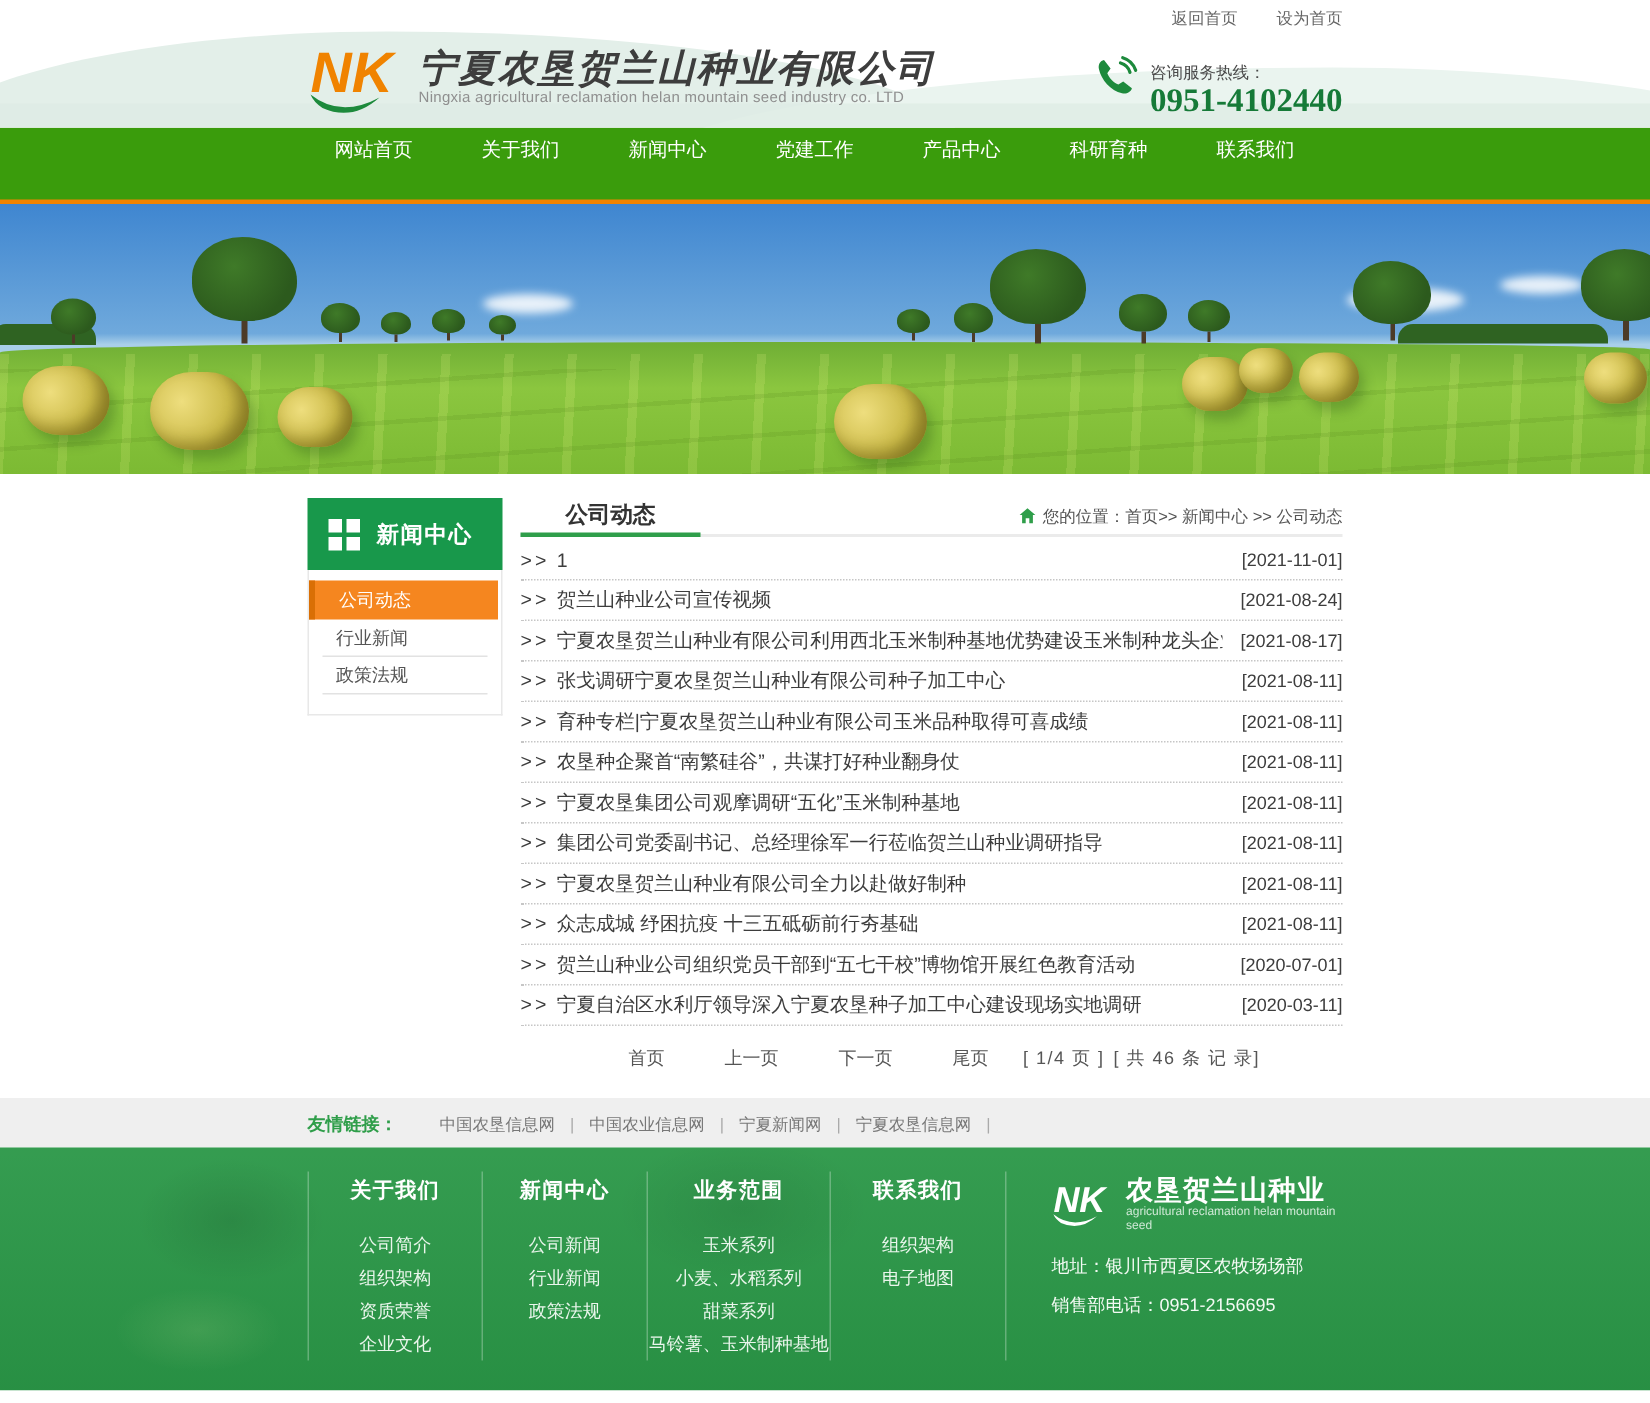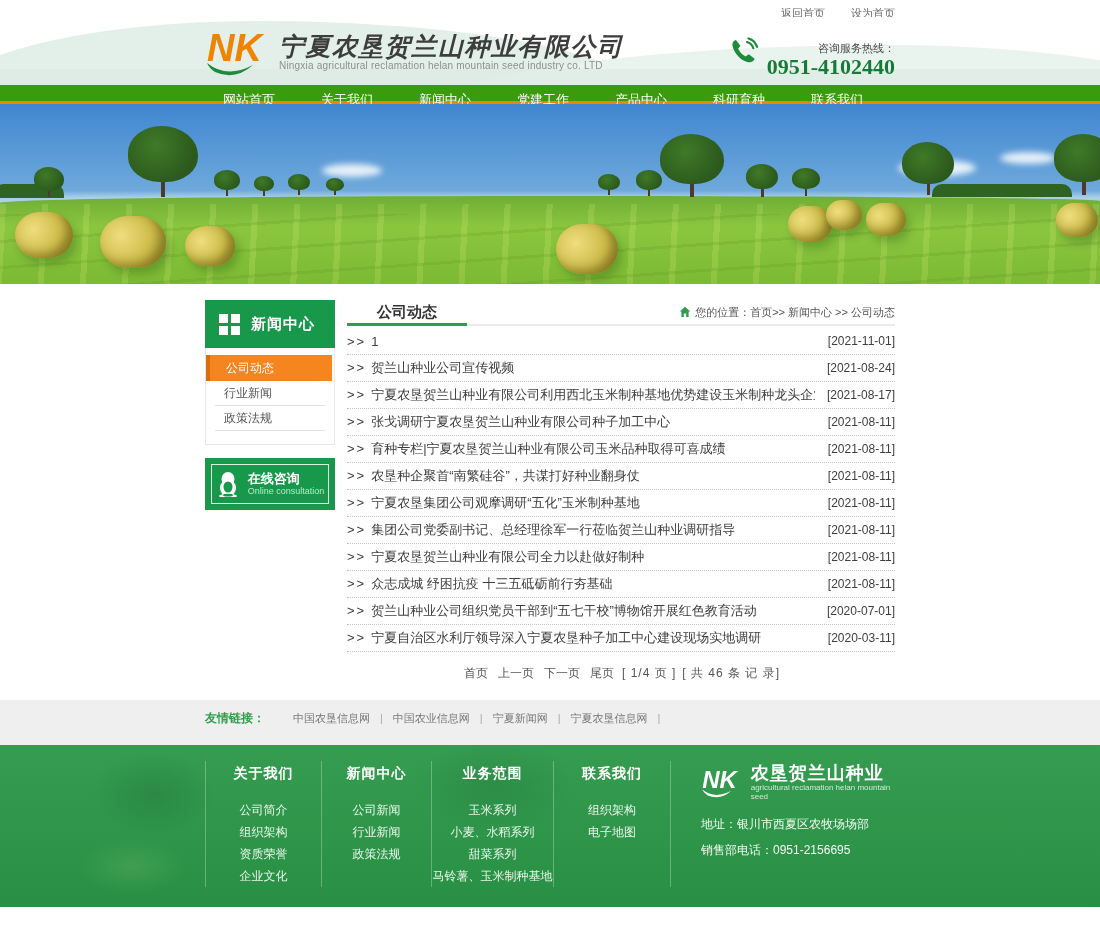--- a/index.html
+++ b/index.html
@@ -16,27 +16,27 @@
   .header { position:relative; height:68px; overflow:hidden; background:#fff; }
   .header .wave1 { position:absolute; left:-60px; bottom:-26px; width:700px; height:90px; background:#e3efe9; border-radius:50% 60% 0 0 / 100% 90% 0 0; }
   .header .wave2 { position:absolute; right:-140px; bottom:-40px; width:820px; height:80px; background:#eaf4ef; border-radius:60% 45% 0 0 / 95% 100% 0 0; }
   .header .wave3 { position:absolute; left:0; bottom:0; width:1100px; height:16px; background:#ddebe4; opacity:.7; }
   .header .container { height:68px; display:flex; align-items:center; }
   .logo { display:flex; align-items:flex-start; margin-right:8px; position:relative; z-index:2; }
   .brandname { position:relative; z-index:2; }
   .brandname .cn { font-size:25px; font-weight:bold; color:#3d3d3d; letter-spacing:1.5px; line-height:28px;font-style:italic; }
   .brandname .en { font-size:10px; color:#8f8f8f; letter-spacing:.2px; }
   .hotline { margin-left:auto; position:relative; z-index:2; display:flex; align-items:center; }
-  .hotline .txt { text-align:right;margin-top:16px; }
+  .hotline .txt { text-align:left;margin-top:16px; }
   .hotline .label { font-size:11px; color:#4a4a4a; }
   .hotline .num { font-family:"Liberation Serif","DejaVu Serif",serif; font-size:22px; font-weight:bold; color:#167a38; line-height:22px; }
   .phone-svg { margin-right:8px; }
 
   
-  .nav { background:#3a9c0c; border-bottom:3px solid #f08300; height:19px; }
+  .nav { background:#3a9c0c; border-bottom:3px solid #f08300; height:51px; }
   .nav .container { display:flex; height:30px; padding:0 2px; }
   .nav a { display:block; width:84px; text-align:center; line-height:30px; font-size:13px; color:#fff; text-decoration:none; margin-right:14px; }
 
   
   .banner { position:relative; width:1100px; height:180px; overflow:hidden;
     background:linear-gradient(180deg,#3f86d0 0%,#6fa9dc 48%,#a9cfe9 52%); }
   .banner .grass { position:absolute; left:0; top:92px; width:1100px; height:88px;
     background:linear-gradient(180deg,#6fae35 0%,#8bc63f 35%,#7cba33 100%); border-radius:100% 100% 0 0/14px 10px 0 0; }
   .banner .mow1 { position:absolute; left:0; top:100px; width:1100px; height:80px;
     background:repeating-linear-gradient(93deg, rgba(255,255,150,.14) 0 6px, rgba(0,0,0,0) 6px 42px); }
@@ -79,25 +79,25 @@
     color:#333; line-height:24px; border-bottom:3px solid #2f9e4a; height:26px; }
   .crumbs { position:absolute; right:0; top:5px; font-size:11px; color:#555; }
   .crumbs svg { vertical-align:-2px; margin-right:4px; }
   .news-list { margin-top:2px; }
   .news-row { display:flex; justify-content:space-between; align-items:center; height:27px;
     border-bottom:1px dotted #c6c6c6; }
   .news-row a { font-size:13px; color:#3d3d3d; text-decoration:none; white-space:nowrap; overflow:hidden; }
   .news-row .pre { letter-spacing:2px; margin-right:5px; }
   .news-row .dt { font-size:12px; color:#3d3d3d; flex:none; margin-left:12px; }
   .pager { text-align:center; padding:13px 0 2px; font-size:12px; color:#555; }
-  .pager a { color:#555; text-decoration:none; margin:0 5px; }
+  .pager a { color:#555; text-decoration:none; margin:0 20px; }
   .pager span { margin:0 3px; letter-spacing:1px; }
 
   
-  .flinks { background:#efefef; height:45px; line-height:33px; }
+  .flinks { background:#efefef; height:33px; line-height:33px; }
   .flinks .label { color:#2f9e4a; font-size:12px; font-weight:bold; margin-right:28px; }
   .flinks a { font-size:11px; color:#777; text-decoration:none; }
   .flinks a::after { content:"|"; color:#aaa; margin:0 10px; }
 
   
   .footer { background:#2a9747; position:relative; overflow:hidden; }
   .footer::before { content:""; position:absolute; inset:0;
     background:
       radial-gradient(90px 60px at 14% 30%, rgba(0,0,0,.10), rgba(0,0,0,0) 70%),
       radial-gradient(120px 70px at 45% 25%, rgba(0,0,0,.08), rgba(0,0,0,0) 70%),
@@ -248,35 +248,20 @@
             <i></i>
             <i></i>
           </span>
         <span>新闻中心</span>
       </div>
       <div class="side-menu">
         <a href="#" class="m-item active">公司动态</a>
           <a href="#" class="m-item">行业新闻</a>
           <a href="#" class="m-item">政策法规</a>
       </div>
-      <div class="consult">
-        <div class="consult-in">
-          <svg width="24" height="26" viewBox="0 0 24 26">
-            <ellipse cx="12" cy="8" rx="6.5" ry="7" fill="#fff"></ellipse>
-            <ellipse cx="12" cy="17" rx="8" ry="8.5" fill="#fff"></ellipse>
-            <ellipse cx="12" cy="25" rx="9" ry="2.2" fill="#fff"></ellipse>
-            <ellipse cx="12" cy="16" rx="4.5" ry="5.5" fill="#18984b"></ellipse>
-            <ellipse cx="12" cy="24.2" rx="5" ry="1.4" fill="#18984b"></ellipse>
-          </svg>
-          <div class="consult-txt">
-            <div class="t1">在线咨询</div>
-            <div class="t2">Online consultation</div>
-          </div>
-        </div>
-      </div>
     </div>
 
     <div class="content">
       <div class="c-head">
         <div class="c-title">公司动态</div>
         <div class="crumbs">
           <svg width="12" height="12" viewBox="0 0 16 16">
             <path d="M8 1 L15 7.2 H12.8 V14.5 H9.6 V10 H6.4 V14.5 H3.2 V7.2 H1 Z" fill="#2f9e4a"></path>
           </svg><span>您的位置：首页&gt;&gt; 新闻中心 &gt;&gt; 公司动态</span>
         </div>

